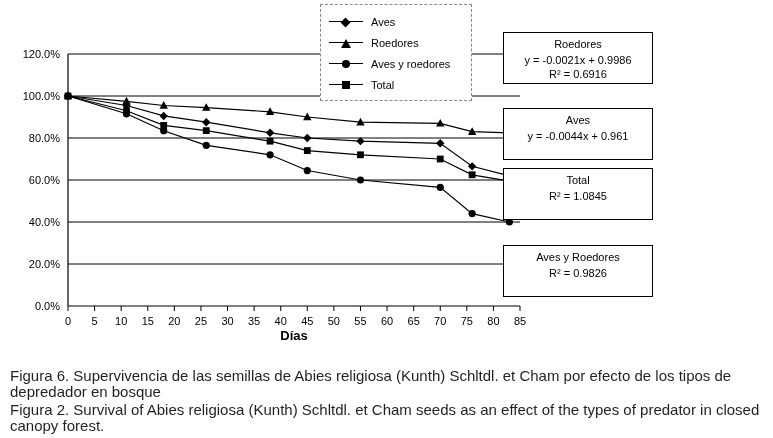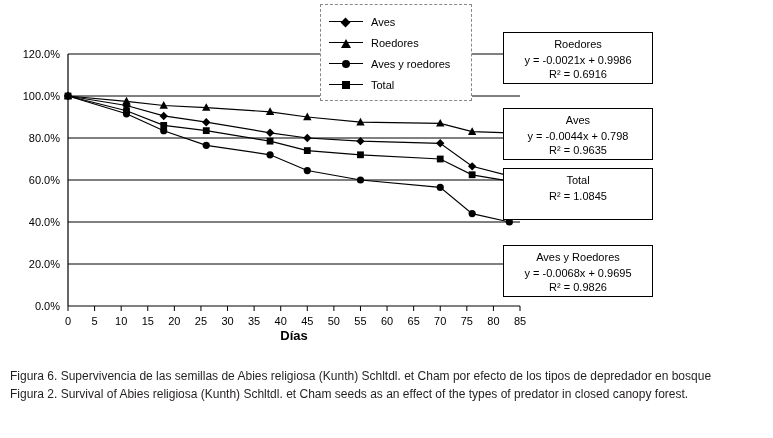--- a/index.html
+++ b/index.html
@@ -126,21 +126,21 @@
   #eq-roedores { left: 503px; top: 32px;  width: 150px; height: 52px; }
   #eq-aves     { left: 503px; top: 108px; width: 150px; height: 52px; }
   #eq-total    { left: 503px; top: 168px; width: 150px; height: 52px; }
   #eq-avesroe  { left: 503px; top: 245px; width: 150px; height: 52px; }
 
   #caption {
     position: absolute;
     left: 10px;
     top: 368px;
     width: 755px;
-    font-size: 12px;
+    font-size: 15px;
     line-height: 16px;
     color: #231f20;
   }
   #caption p {
     margin: 0 0 2px 0;
   }
   .indent {
     padding-left: 40px;
   }
 </style>
@@ -305,32 +305,30 @@
   </div>
 
   <div class="eq-box" id="eq-roedores">
     <div class="eq-title eq-line">Roedores</div>
     <div class="eq-line">y = -0.0021x + 0.9986</div>
     <div class="eq-line">R² = 0.6916</div>
   </div>
 
   <div class="eq-box" id="eq-aves">
     <div class="eq-title eq-line">Aves</div>
-    <div class="eq-line">y = -0.0044x + 0.798</div>
-    <div class="eq-line">R² = 0.9635</div>
+    <div class="eq-line">y = -0.0044x + 0.961</div>
   </div>
 
   <div class="eq-box" id="eq-total">
     <div class="eq-title eq-line">Total</div>
     <div class="eq-line">R² = 1.0845</div>
   </div>
 
   <div class="eq-box" id="eq-avesroe">
     <div class="eq-title eq-line">Aves y Roedores</div>
-    <div class="eq-line">y = -0.0068x + 0.9695</div>
     <div class="eq-line">R² = 0.9826</div>
   </div>
 </div>
 
 <div id="caption">
   <p><span>Figura 6. Supervivencia de las semillas de Abies religiosa (Kunth) Schltdl. et Cham por efecto de los tipos de depredador en bosque</span></p>
   <p><span>Figura 2. Survival of Abies religiosa (Kunth) Schltdl. et Cham seeds as an effect of the types of predator in closed canopy forest.</span></p>
 </div>
 
 </body></html>

